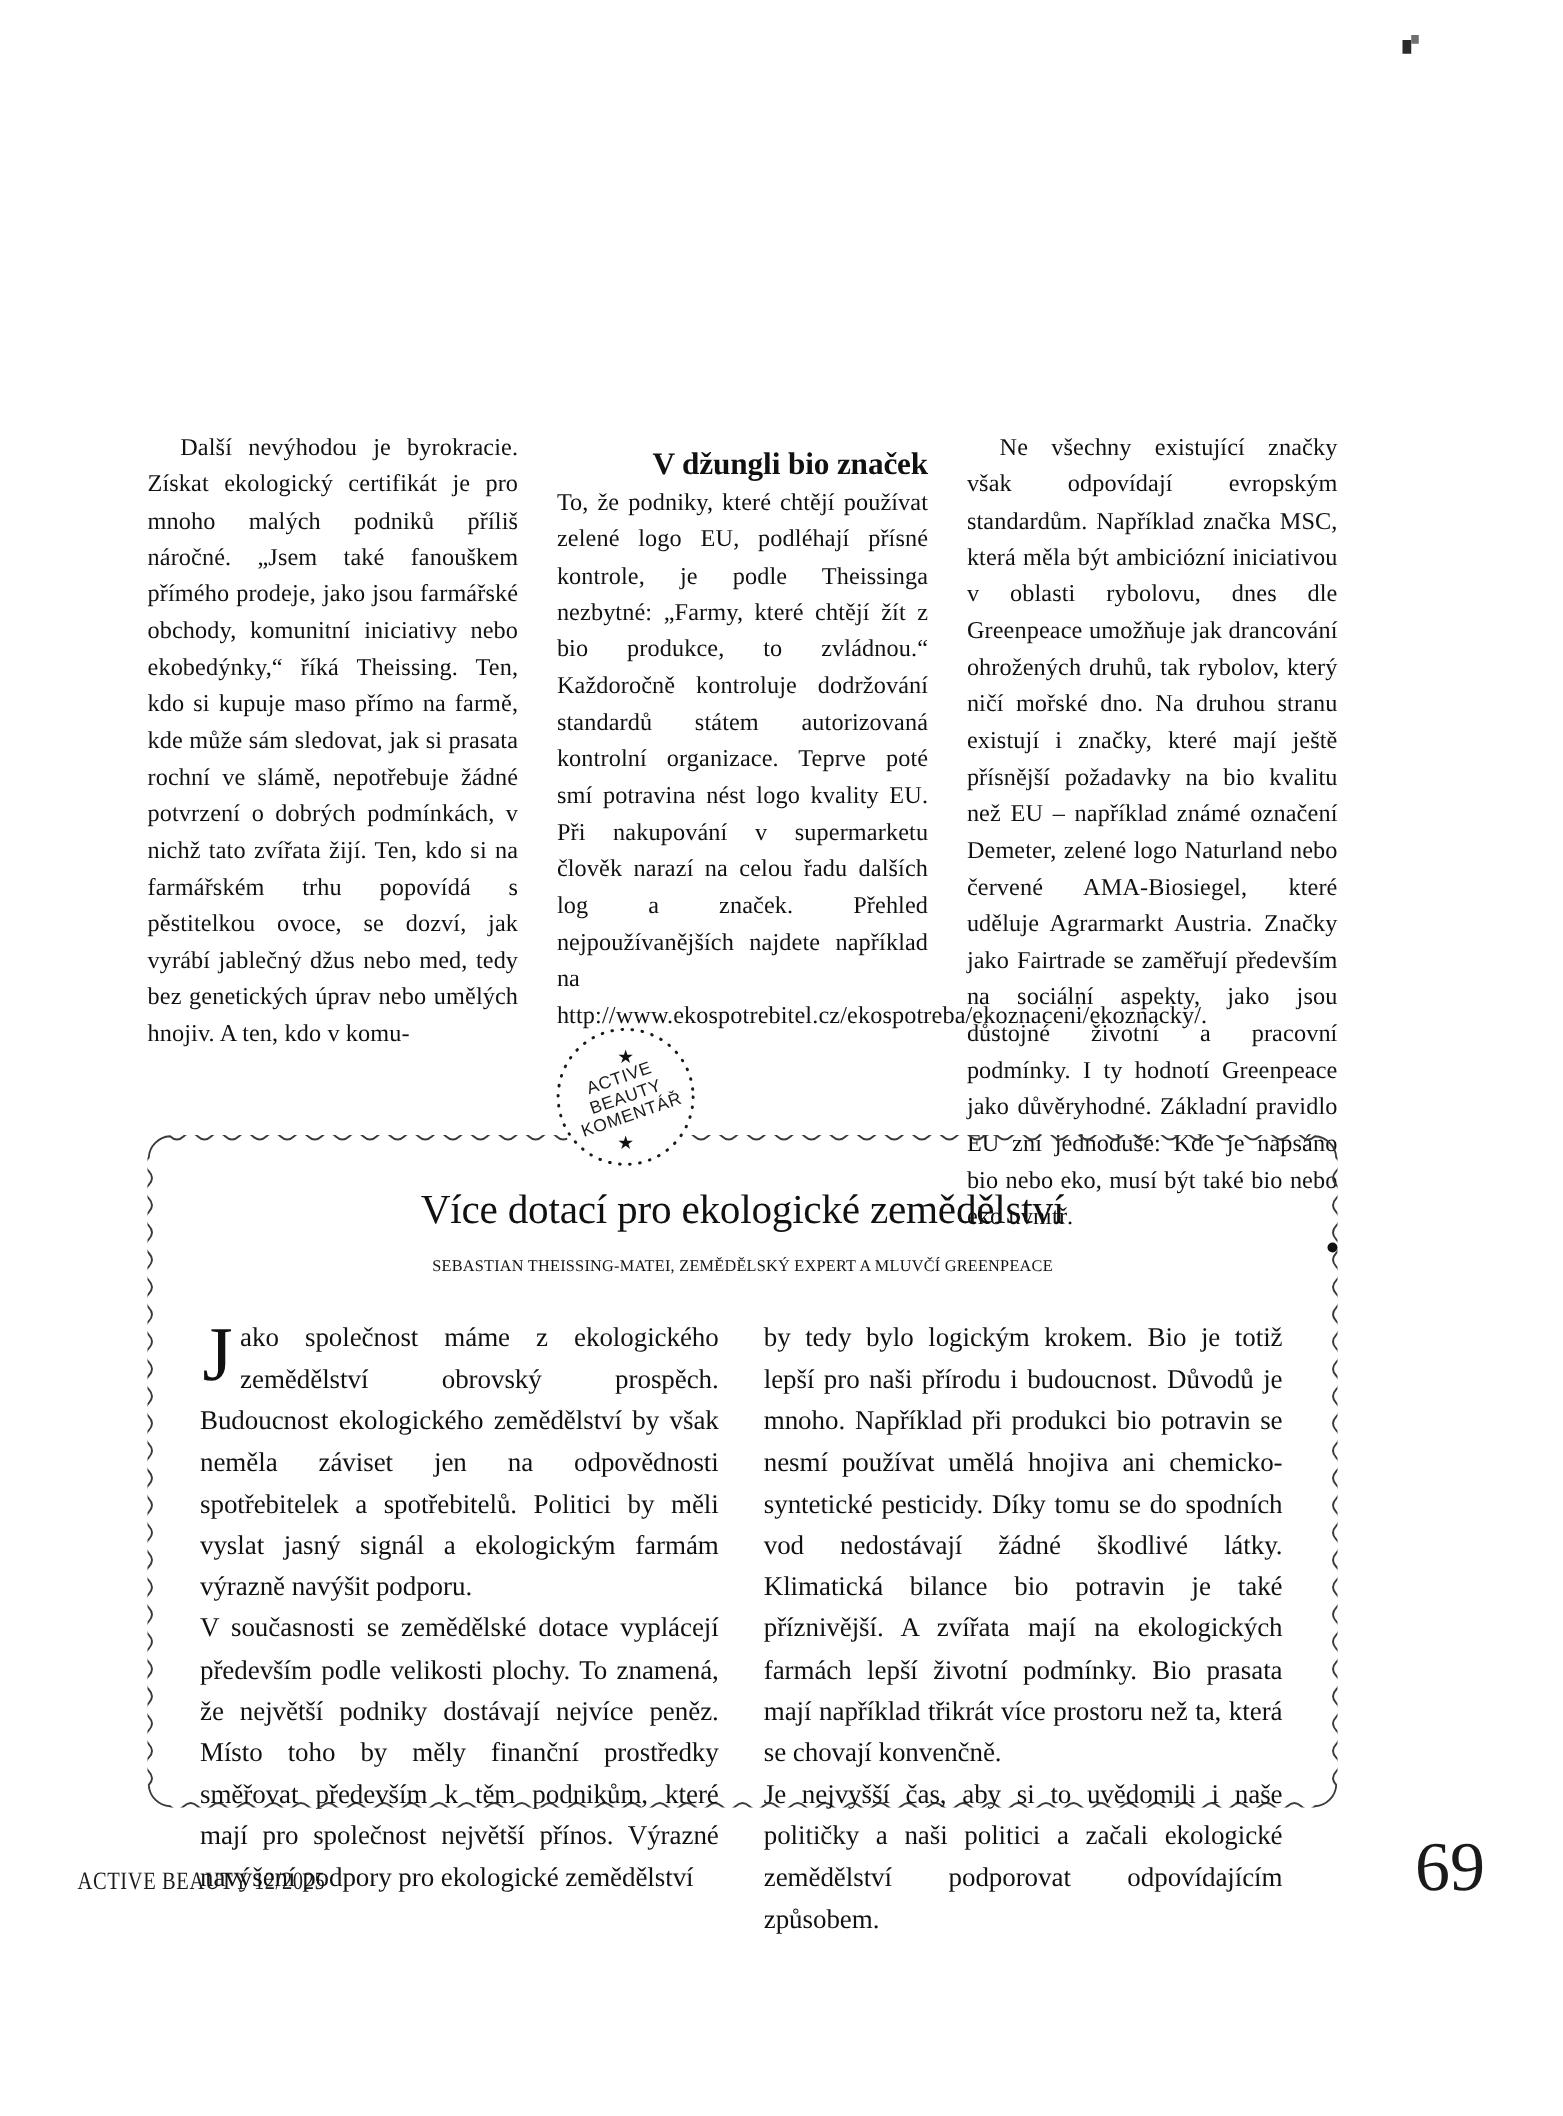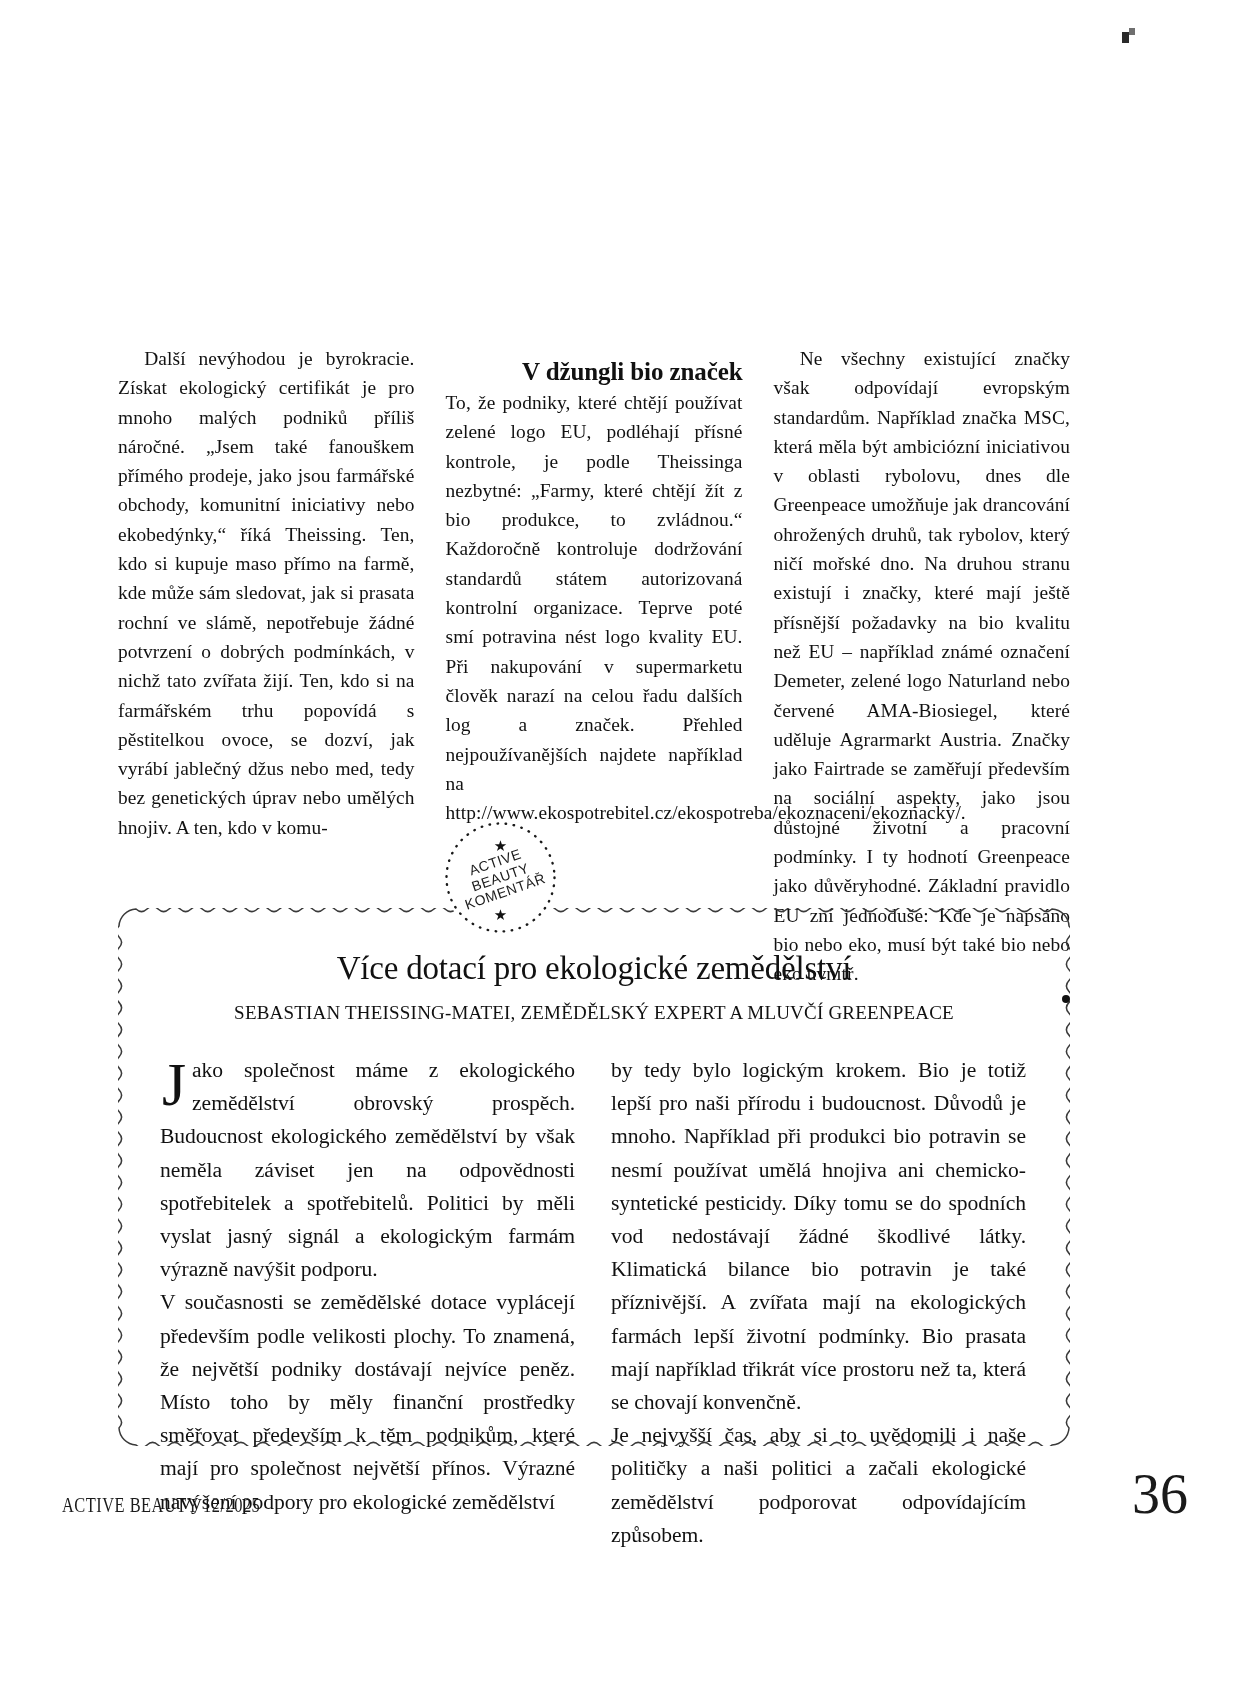--- a/index.html
+++ b/index.html
@@ -146,21 +146,21 @@
   #box-title {
     text-align: center;
     font-size: 33px;
     line-height: 40px;
     font-weight: 400;
     letter-spacing: -0.2px;
     margin: 10px 0 0 0;
   }
   .box-sub {
     text-align: center;
-    font-size: 19px;
+    font-size: 13px;
     line-height: 26px;
     letter-spacing: 0.2px;
     margin: 12px 0 0 0;
   }
   .box-sub.l2 { margin-top: 0; }
 
   #box-cols {
     display: flex;
     gap: 36px;
     margin-top: 28px;
@@ -259,13 +259,13 @@
       </div>
       <div class="bcol">
         <p>by tedy bylo logickým krokem. Bio je totiž lepší pro naši přírodu i budoucnost. Důvodů je mnoho. Například při produkci bio potravin se nesmí používat umělá hnojiva ani chemicko-syntetické pesticidy. Díky tomu se do spodních vod nedostávají žádné škodlivé látky. Klimatická bilance bio potravin je také příznivější. A zvířata mají na ekologických farmách lepší životní podmínky. Bio prasata mají například třikrát více prostoru než ta, která se chovají konvenčně.</p>
         <p>Je nejvyšší čas, aby si to uvědomili i naše političky a naši politici a začali ekologické zemědělství podporovat odpovídajícím způsobem.</p>
       </div>
     </div>
   </div>
 </div>
 
 <div id="footer-left">ACTIVE BEAUTY 12/2025</div>
-<div id="page-number">36</div>
+<div id="page-number">69</div>
 
 </body></html>

